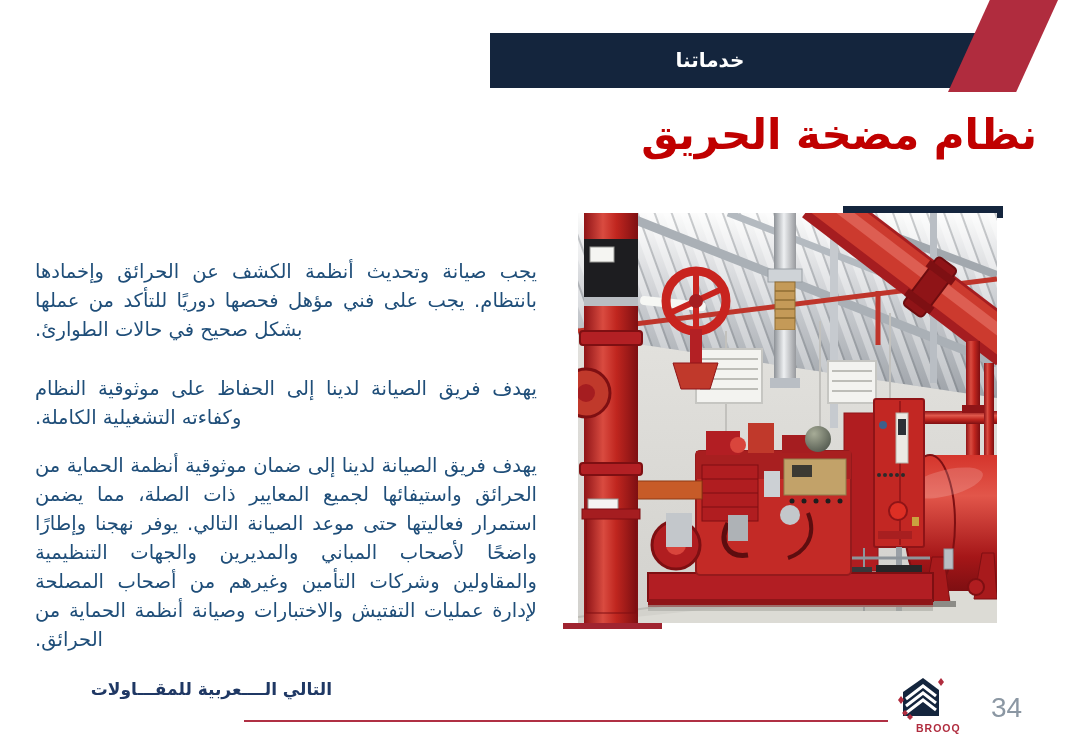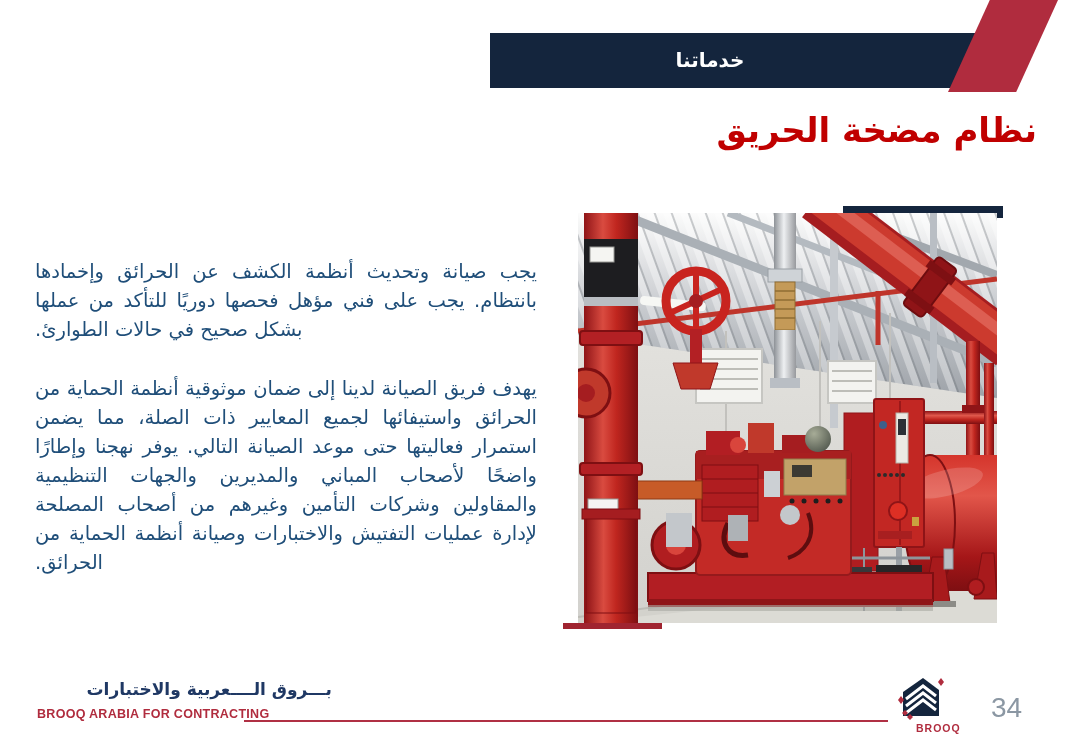--- a/index.html
+++ b/index.html
@@ -18,21 +18,21 @@
     font-size:20px; font-weight:bold; direction:rtl;
   }
   .banner-accent{
     position:absolute; left:948px; top:0; width:110px; height:92px;
     background:#b02c3e;
     clip-path:polygon(38% 0, 100% 0, 62% 100%, 0 100%);
   }
   
   .page-title{
     position:absolute; top:110px; right:33px;
-    font-size:34px; font-weight:bold; color:#c00000; direction:rtl;
+    font-size:42px; font-weight:bold; color:#c00000; direction:rtl;
     white-space:nowrap;
   }
   
   .body-col{
     position:absolute; left:35px; top:221px; width:502px;
     color:#1f4e79; font-size:19.5px; line-height:29px;
     direction:rtl; text-align:justify; text-align-last:left;
     -moz-text-align-last:left;
   }
   .body-col p{margin:0;}
@@ -86,20 +86,21 @@
 
   <div class="banner">
     <div class="banner-label">خدماتنا</div>
   </div>
   <div class="banner-accent"></div>
 
   <div class="page-title">نظام مضخة الحريق</div>
 
   <div class="body-col">
     <p class="p1">يجب صيانة وتحديث أنظمة الكشف عن الحرائق وإخمادها بانتظام. يجب على فني مؤهل فحصها دوريًا للتأكد من عملها بشكل صحيح في حالات الطوارئ.</p>
+    <p class="p2">يهدف فريق الصيانة لدينا إلى الحفاظ على موثوقية النظام وكفاءته التشغيلية الكاملة.</p>
     <p class="p3">يهدف فريق الصيانة لدينا إلى ضمان موثوقية أنظمة الحماية من الحرائق واستيفائها لجميع المعايير ذات الصلة، مما يضمن استمرار فعاليتها حتى موعد الصيانة التالي. يوفر نهجنا وإطارًا واضحًا لأصحاب المباني والمديرين والجهات التنظيمية والمقاولين وشركات التأمين وغيرهم من أصحاب المصلحة لإدارة عمليات التفتيش والاختبارات وصيانة أنظمة الحماية من الحرائق.</p>
   </div>
 
   <div class="photo-navy-bar"></div>
   <div class="photo-red-bar"></div>
 
   <div class="photo">
     <svg width="419" height="410" viewBox="0 0 419 410" xmlns="http://www.w3.org/2000/svg">
       <defs>
         <linearGradient id="wallG" x1="0" y1="0" x2="0" y2="1">
@@ -283,22 +284,21 @@
       <line x1="118" y1="60" x2="118" y2="116" stroke="#c8241f" stroke-width="6"></line>
       <line x1="92" y1="100" x2="144" y2="76" stroke="#c8241f" stroke-width="6"></line>
       <circle cx="118" cy="88" r="7" fill="#a51d20"></circle>
       <rect x="112" y="116" width="12" height="36" fill="#b32024"></rect>
       <polygon points="95,150 140,150 132,176 103,176" fill="#c0392b" stroke="#8f1518"></polygon>
 
       <rect x="70" y="392" width="285" height="6" fill="#a9a8a2" opacity="0.6"></rect>
     </svg>
   </div>
 
-  <div class="brand-ar">بـــروق الــــعربية والاختبارات</div>
-  <div class="brand-en">BROOQ ARABIA FOR CONTRACTING</div>
+  <div class="brand-ar">التالي الــــعربية للمقـــاولات</div>
   <div class="footer-line"></div>
 
   <div class="footer-logo">
     <svg width="50" height="46" viewBox="0 0 48 46" xmlns="http://www.w3.org/2000/svg">
       <polygon points="6,18 26,4 42,16 42,42 6,42" fill="#14253d"></polygon>
       <g fill="none" stroke="#ffffff" stroke-width="3">
         <path d="M9,25 L26,12 L39,22"></path>
         <path d="M9,32 L26,19 L39,29"></path>
         <path d="M9,39 L26,26 L39,36"></path>
       </g>

